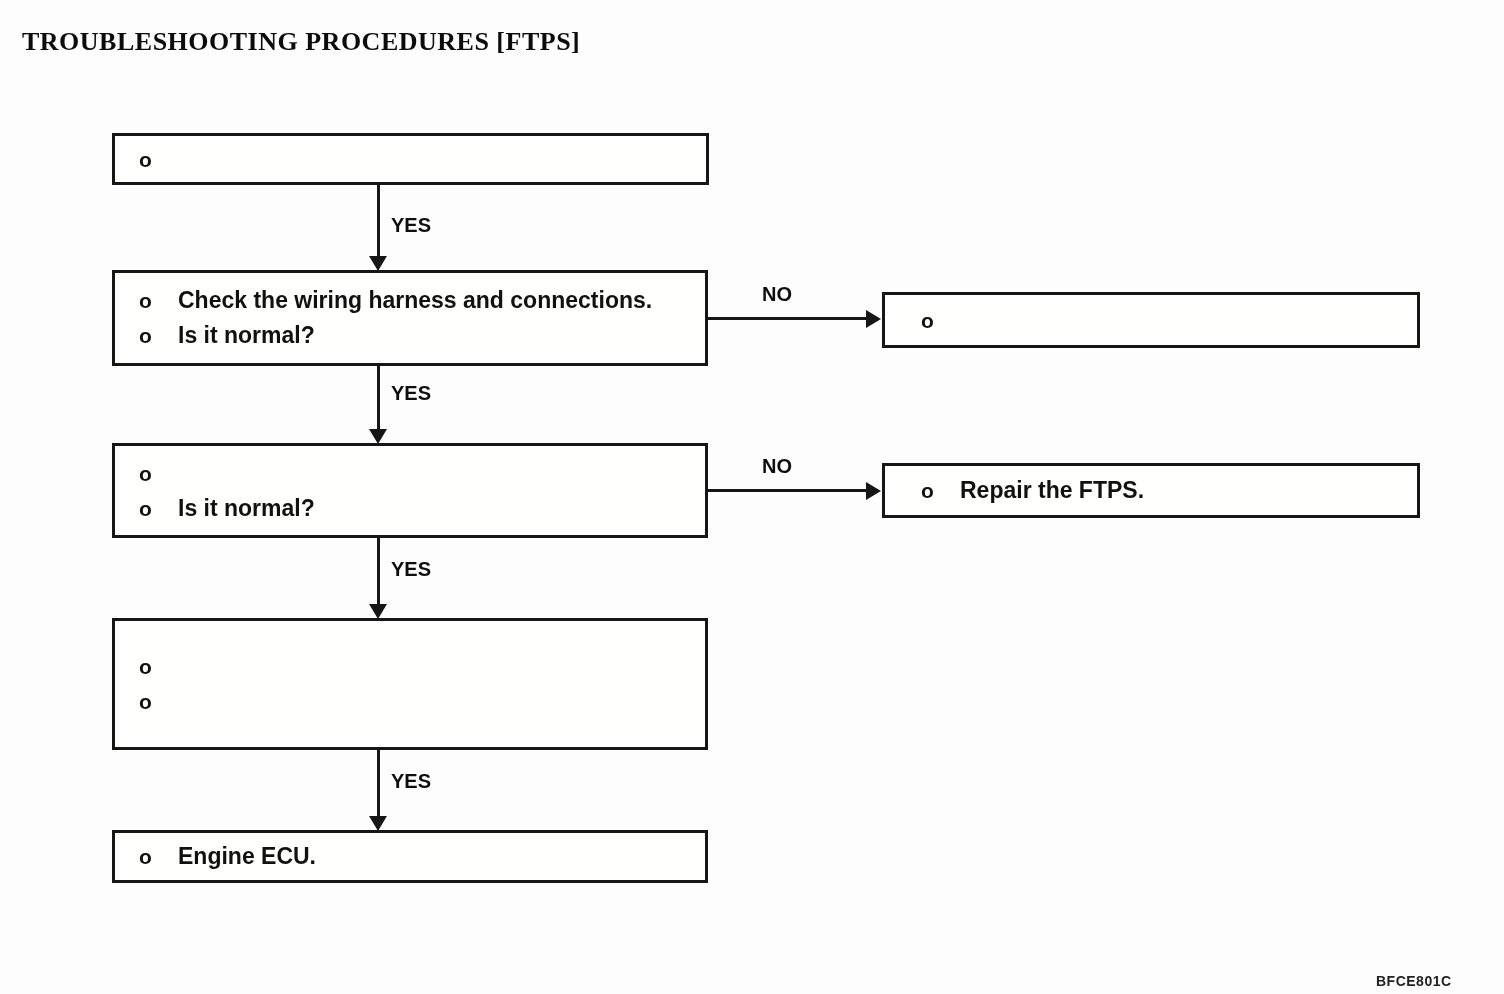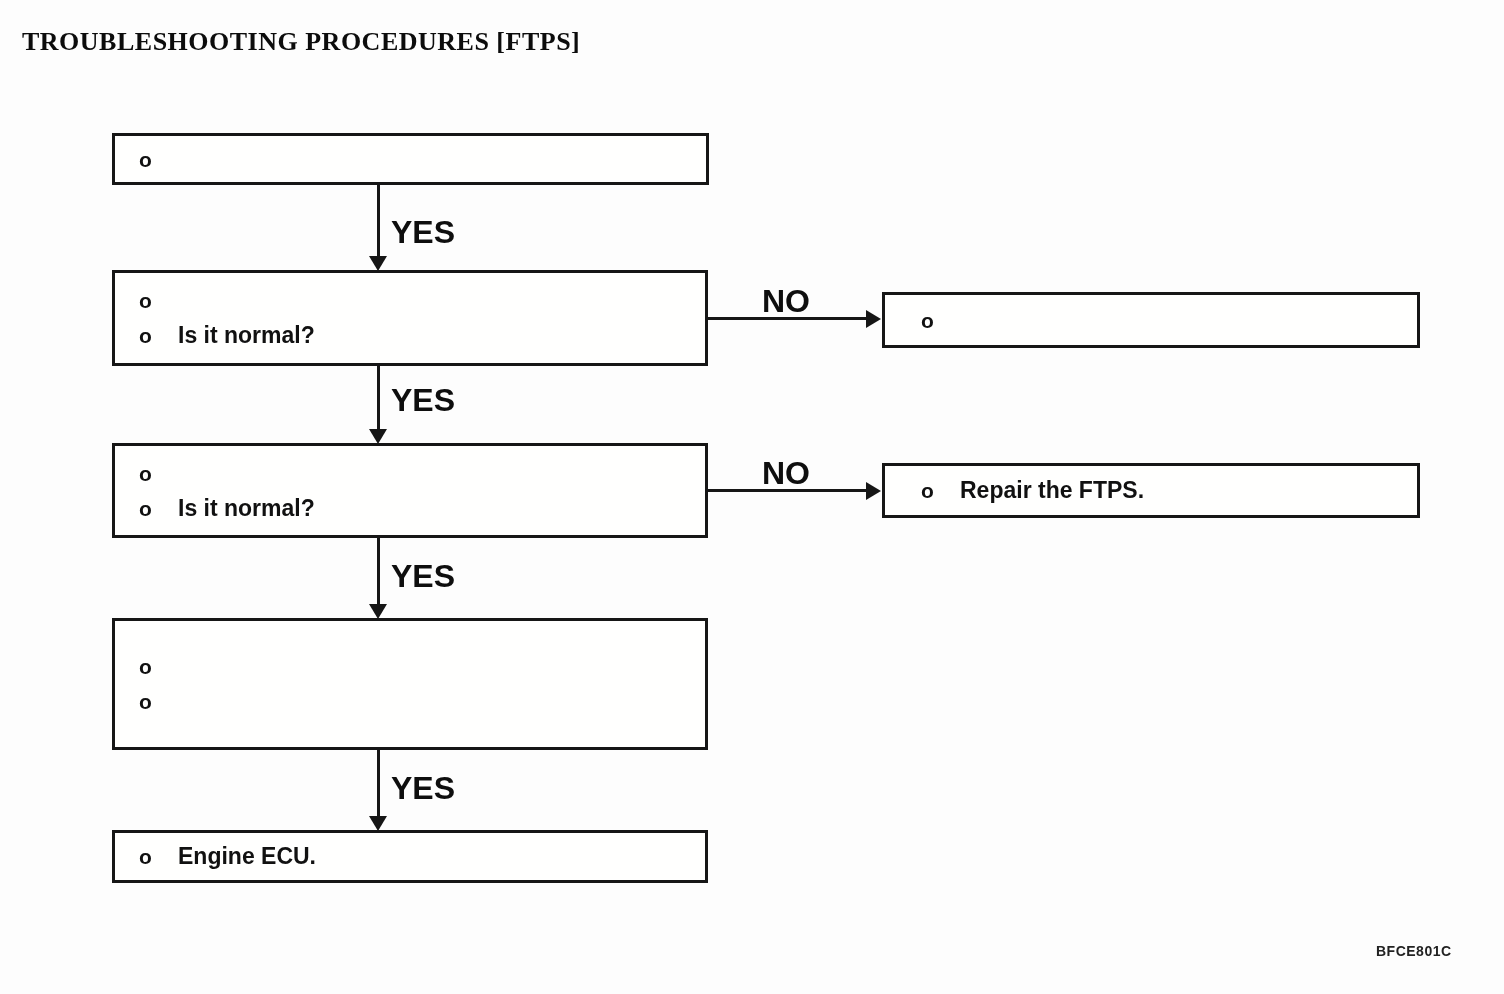--- a/index.html
+++ b/index.html
@@ -44,21 +44,21 @@
     line-height: 35px;
     white-space: nowrap;
   }
   .bullet {
     flex: 0 0 39px;
     width: 39px;
     font-size: 21px;
   }
   .edge-label {
     position: absolute;
-    font-size: 32px;
+    font-size: 20px;
     font-weight: 600;
     color: #0e0e0e;
   }
   .vline {
     position: absolute;
     width: 3px;
     background: #161616;
   }
   .hline {
     position: absolute;
@@ -77,21 +77,21 @@
     position: absolute;
     width: 0;
     height: 0;
     border-top: 9px solid transparent;
     border-bottom: 9px solid transparent;
     border-left: 15px solid #161616;
   }
   .figure-code {
     position: absolute;
     left: 1376px;
-    top: 943px;
+    top: 973px;
     font-size: 14px;
     font-weight: bold;
     letter-spacing: 0.5px;
     color: #222;
   }
 </style>
 </head>
 <body>
 
 <div>
@@ -104,20 +104,21 @@
     </div>
   </div>
 
   <div class="vline" style="left:377px; top:185px; height:72px;"></div>
   <div class="head-down" style="left:369px; top:256px;"></div>
   <div class="edge-label" style="left:391px; top:214px;">YES</div>
 
   <div class="box" style="left:112px; top:270px; width:596px; height:96px;">
     <div class="line">
       <span class="bullet">o</span>
+      <span>Check the wiring harness and connections.</span>
     </div>
     <div class="line">
       <span class="bullet">o</span>
       <span>Is it normal?</span>
     </div>
   </div>
 
   <div class="hline" style="left:708px; top:317px; width:160px;"></div>
   <div class="head-right" style="left:866px; top:310px;"></div>
   <div class="edge-label" style="left:762px; top:283px;">NO</div>

